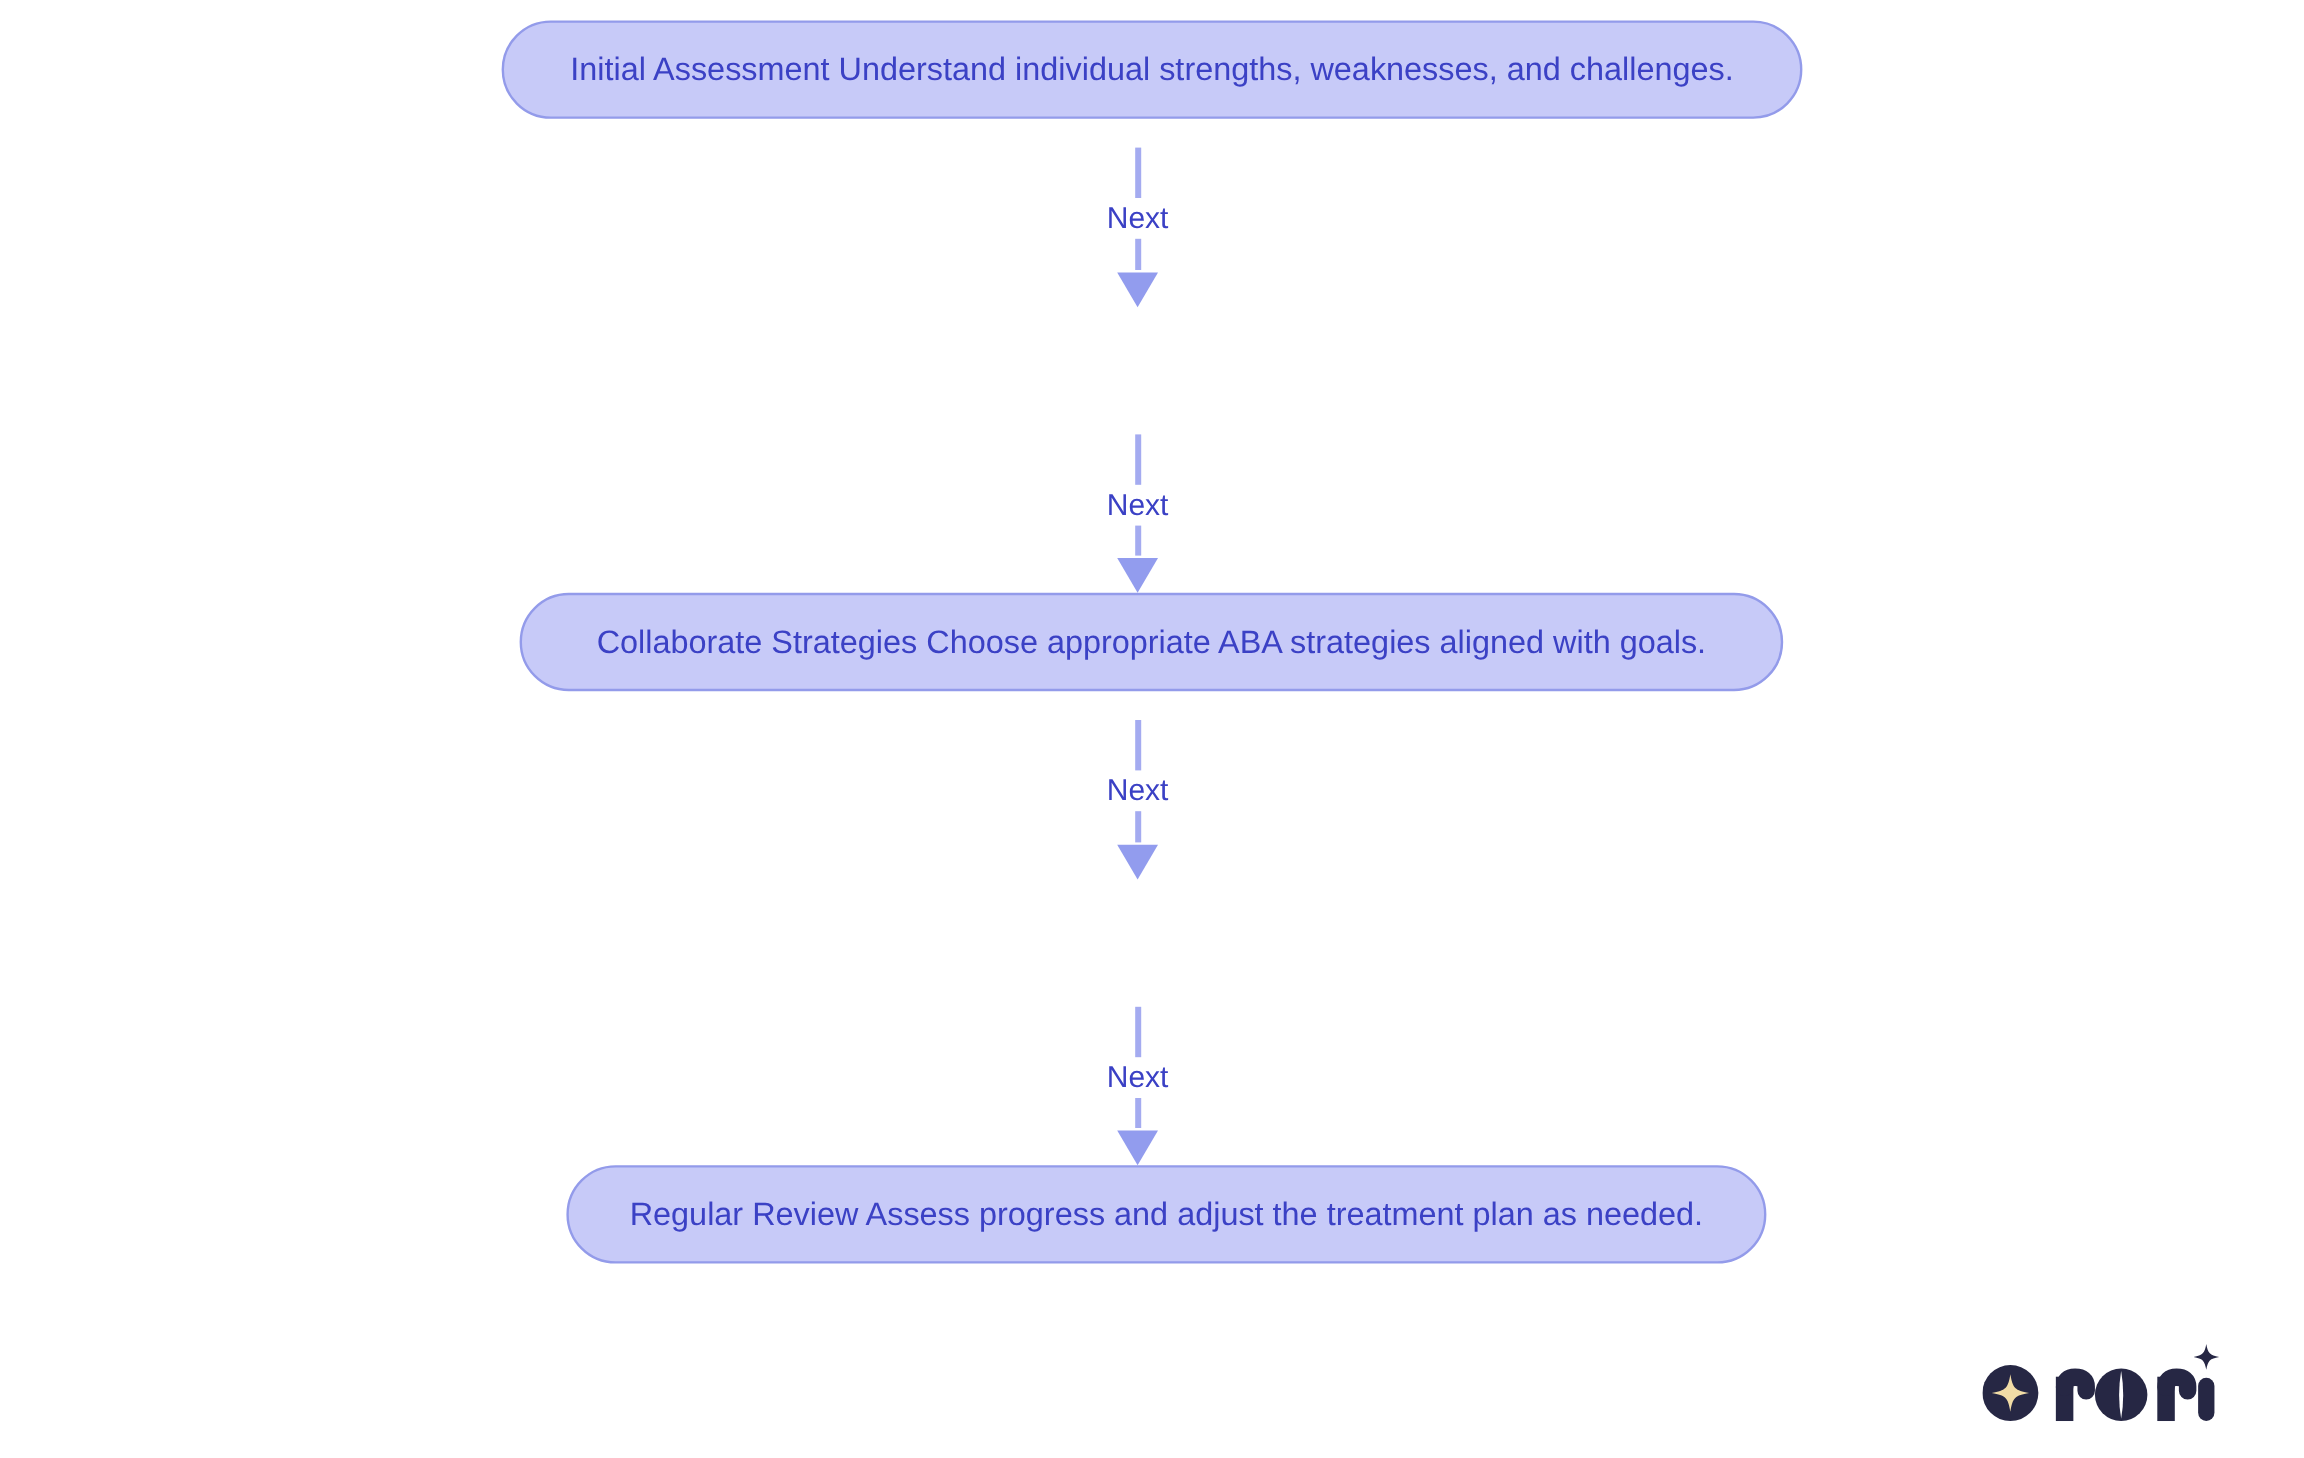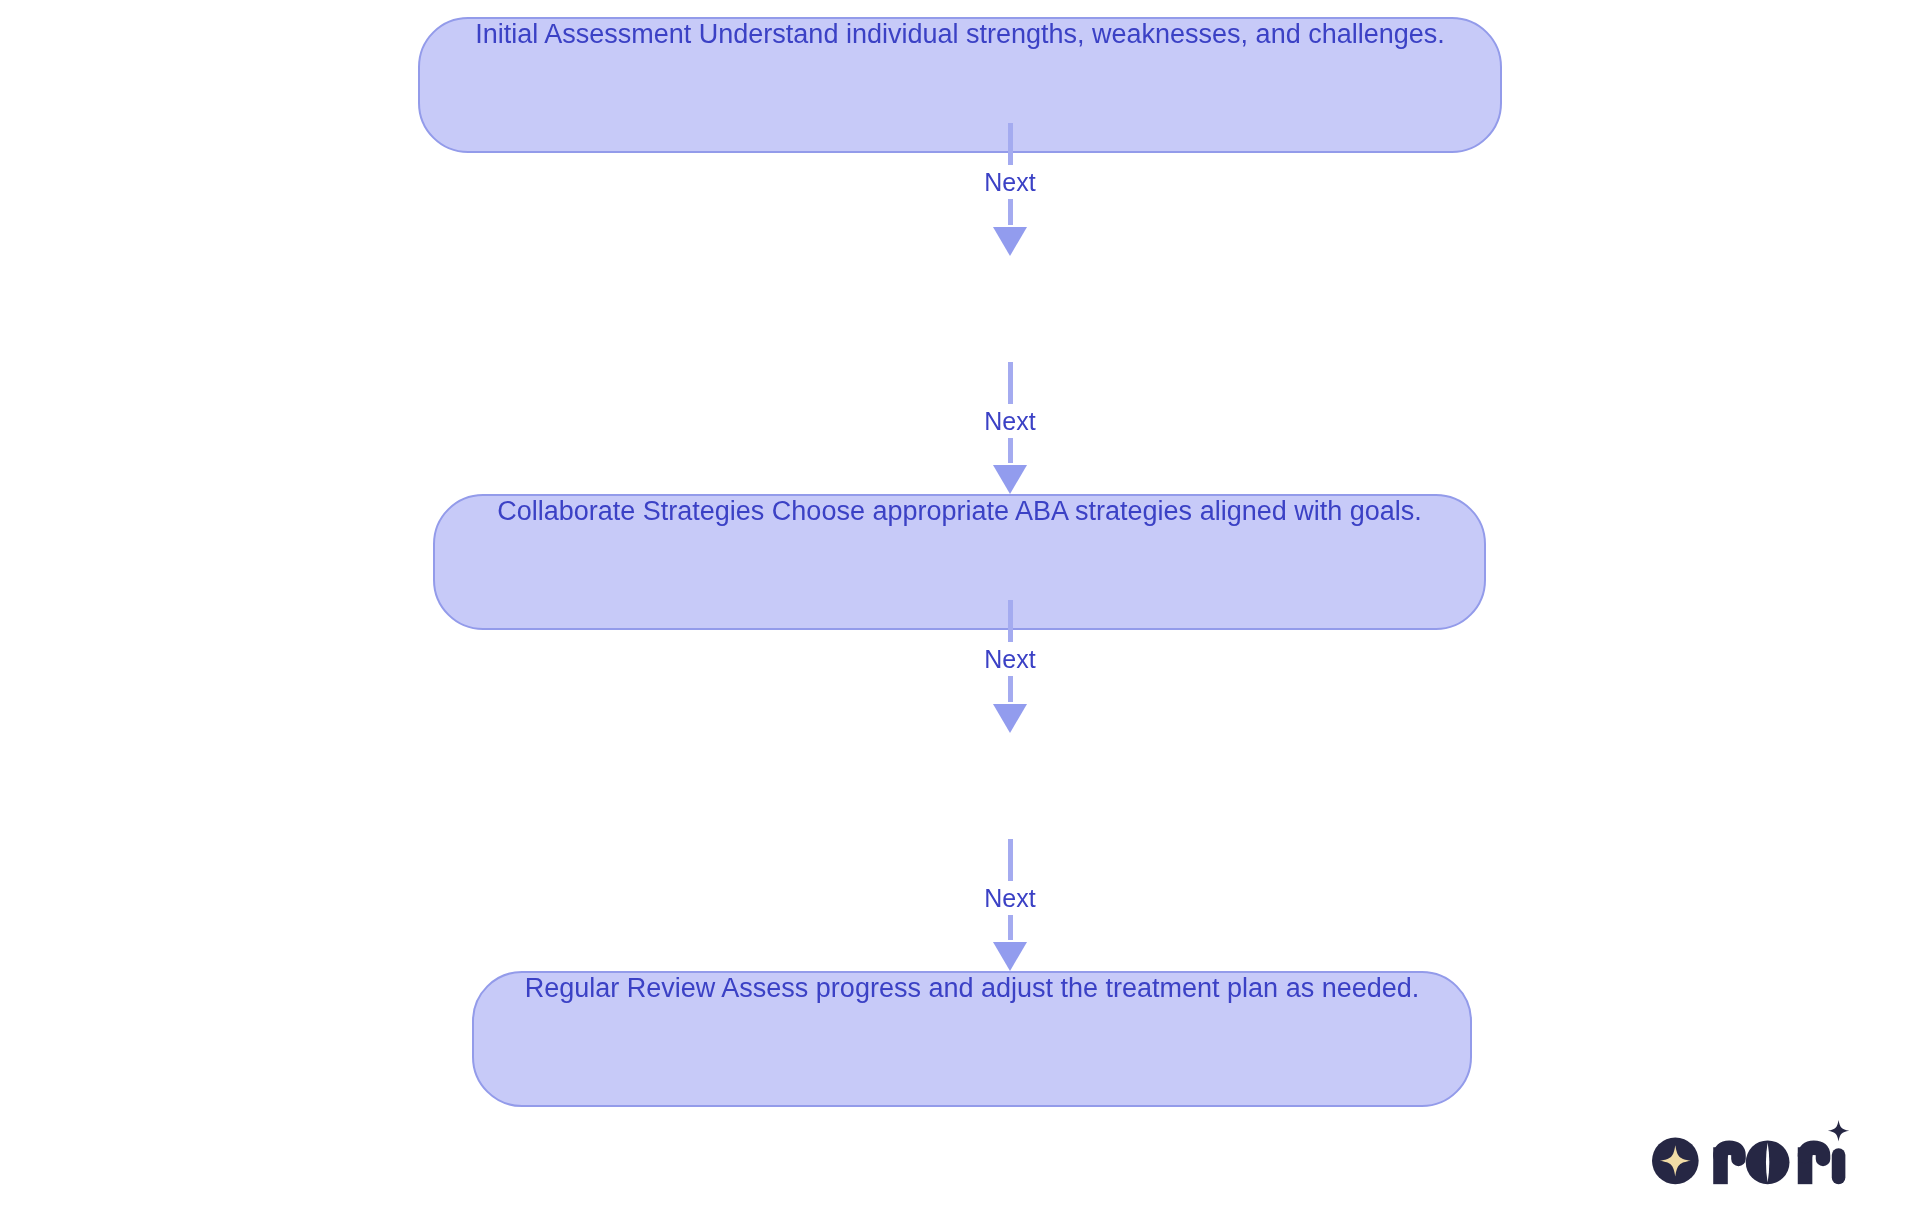--- a/index.html
+++ b/index.html
@@ -17,36 +17,37 @@
   .canvas {
     position: relative;
     width: 1920px;
     height: 1215px;
     background: var(--background);
     font-family: "Liberation Sans", sans-serif;
     overflow: hidden;
   }
   .node {
     position: absolute;
-    height: 136px;
+    height: 82px;
     background: var(--node-fill);
     border: 2px solid var(--node-border);
     border-radius: 50px;
     display: flex;
+    align-items: center;
     justify-content: center;
   }
   .node-label {
     color: var(--node-text);
     font-size: 27px;
     white-space: nowrap;
     text-align: center;
   }
   .connector {
     position: absolute;
-    left: 927px;
+    left: 865px;
     width: 166px;
     display: flex;
     flex-direction: column;
     align-items: center;
   }
   .cline {
     width: 5px;
     background: var(--connector-line);
   }
   .cline.top { height: 42px; }

